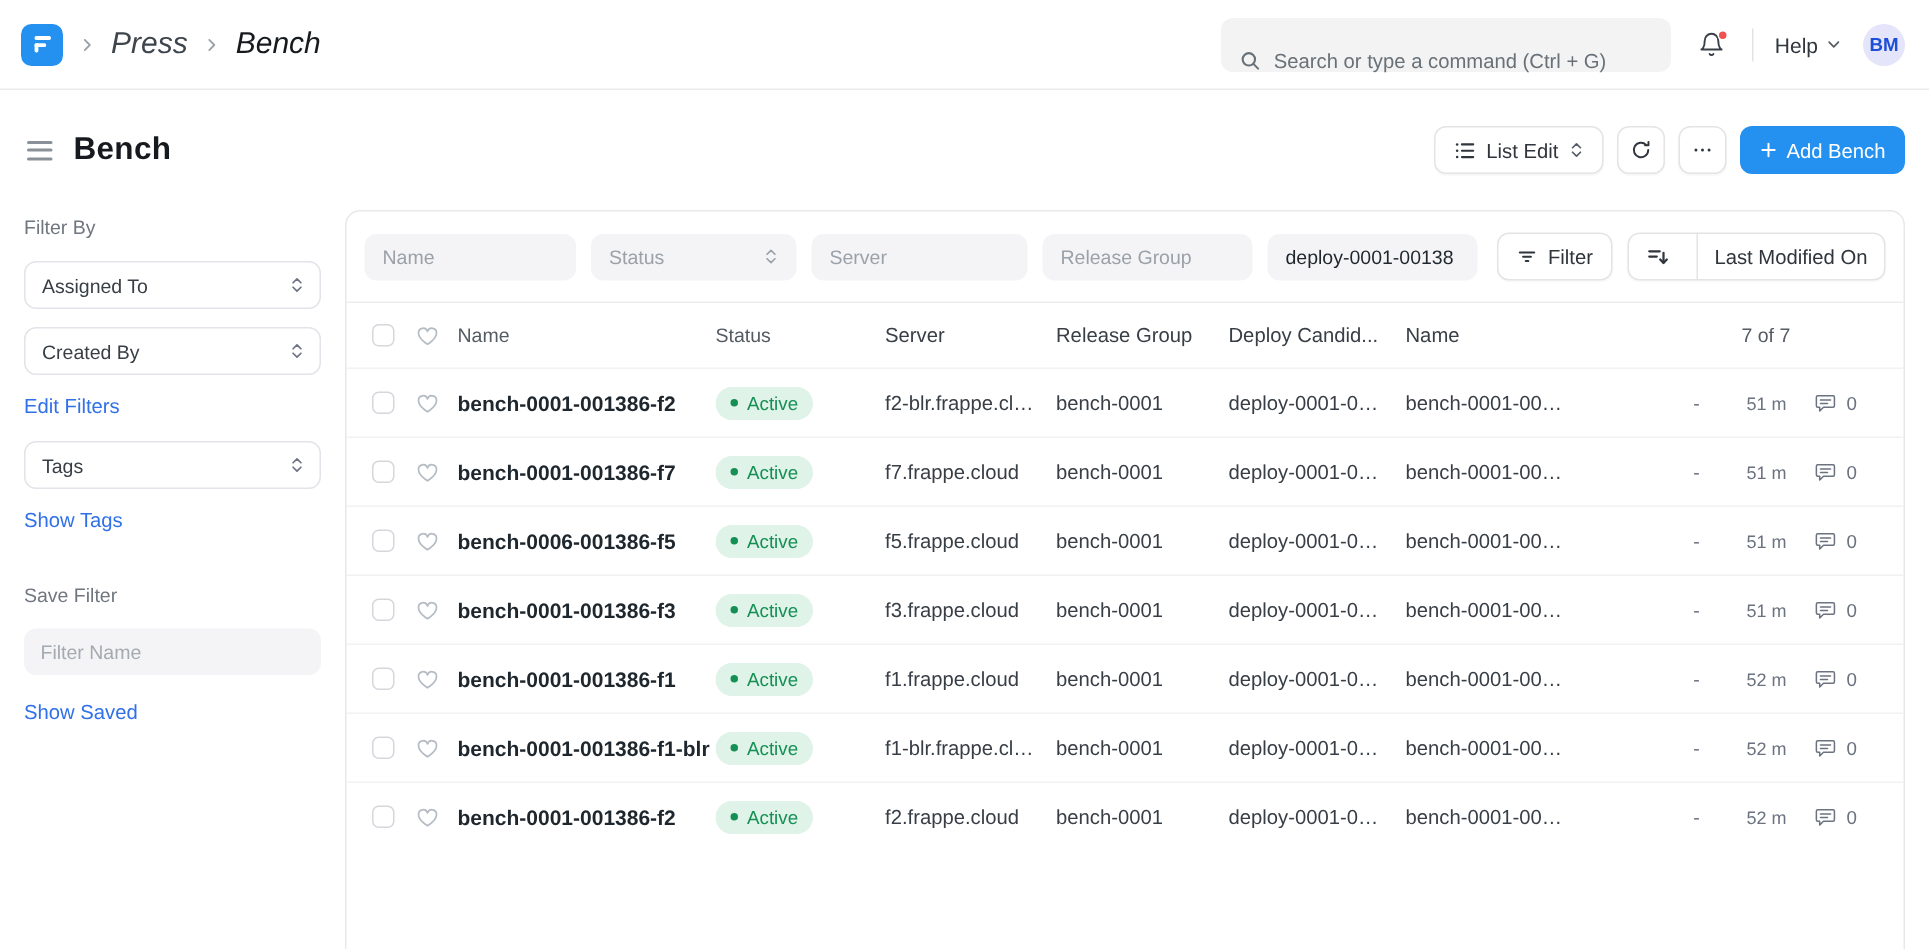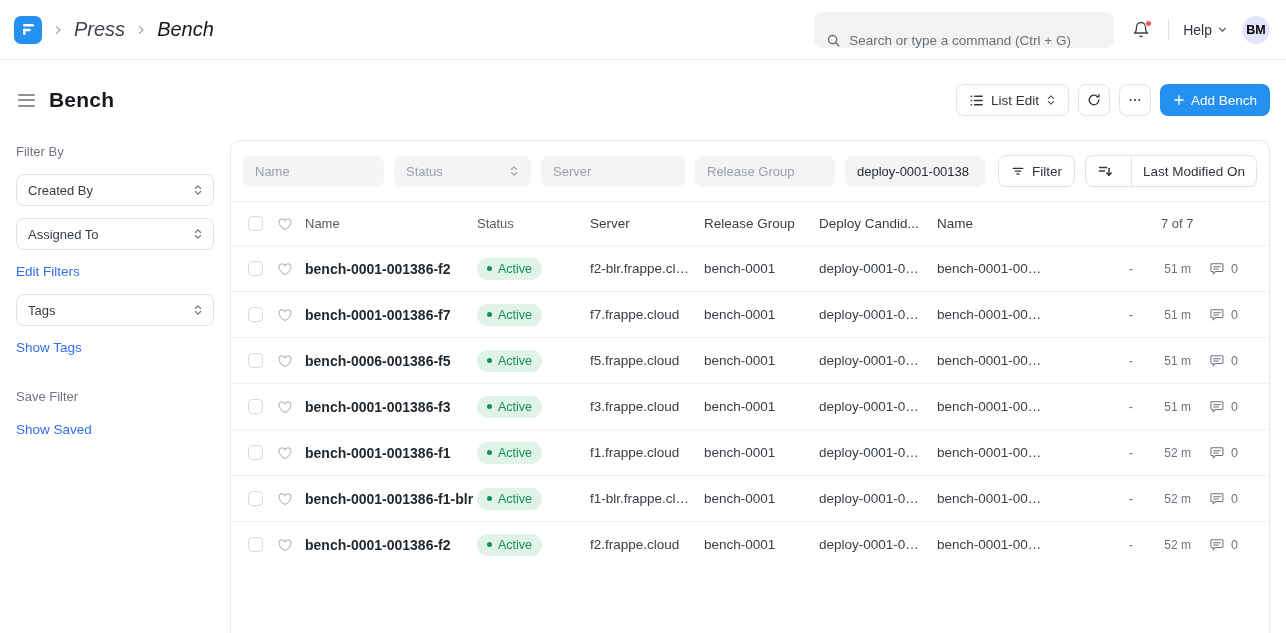--- a/index.html
+++ b/index.html
@@ -16,21 +16,21 @@
   .crumb { font-size:20px; color:#3f454d; cursor:pointer;font-style:italic; }
   .crumb.current { color:#16191d; }
   .topbar-right { display:flex; align-items:center; gap:14px; }
   .searchbox { width:300px; height:36px; background:#f3f3f4; border-radius:8px; display:flex;
                align-items:flex-end; gap:8px; padding:0 12px; color:#687178; font-size:13.5px; cursor:text; }
   .bell-wrap { position:relative; display:flex; padding:4px; cursor:pointer; }
   .bell-dot { position:absolute; top:3px; right:2px; width:7px; height:7px; border-radius:50%;
               background:#ef5350; border:1.5px solid #fff; }
   .v-divider { width:1px; height:22px; background:#e3e3e6; }
   .help { display:flex; align-items:center; gap:5px; font-size:14px; color:#30363d; cursor:pointer; }
-  .avatar { width:28px; height:28px; border-radius:50%; background:#e4e4fb; color:#000000;
+  .avatar { width:28px; height:28px; border-radius:50%; background:#e4e4fb; color:#1d4ed8;
             font-size:12.5px; font-weight:600; display:flex; align-items:center; justify-content:center; cursor:pointer; }
 
   
   .page-header { height:80px; display:flex; align-items:center; justify-content:space-between;
                  padding:0 16px; }
   .ph-left { display:flex; align-items:center; gap:12px; }
   .hamburger { display:flex; flex-direction:column; gap:3.5px; cursor:pointer; padding:4px 2px; }
   .hamburger span { width:17px; height:2px; background:#8b9198; border-radius:2px; }
   .page-title { font-size:21px; font-weight:700; color:#16191d; letter-spacing:.2px; }
   .ph-right { display:flex; align-items:center; gap:9px; }
@@ -196,48 +196,49 @@
     </button>
   </div>
 </div>
 
 <div class="page-body">
 
   <aside class="sidebar">
     <div class="side-label">Filter By</div>
 
     <div class="side-select">
-      <span>Created By</span>
+      <span>Assigned To</span>
       <svg width="10" height="12" viewBox="0 0 12 16" fill="none" stroke="#6b7280" stroke-width="1.5" stroke-linecap="round" stroke-linejoin="round">
           <path d="M2.5 6 L6 2.5 L9.5 6"></path>
           <path d="M2.5 10 L6 13.5 L9.5 10"></path>
         </svg>
     </div>
 
     <div class="side-select">
-      <span>Assigned To</span>
+      <span>Created By</span>
       <svg width="10" height="12" viewBox="0 0 12 16" fill="none" stroke="#6b7280" stroke-width="1.5" stroke-linecap="round" stroke-linejoin="round">
           <path d="M2.5 6 L6 2.5 L9.5 6"></path>
           <path d="M2.5 10 L6 13.5 L9.5 10"></path>
         </svg>
     </div>
 
     <span class="side-link">Edit Filters</span>
 
     <div class="side-select mt14">
       <span>Tags</span>
       <svg width="10" height="12" viewBox="0 0 12 16" fill="none" stroke="#6b7280" stroke-width="1.5" stroke-linecap="round" stroke-linejoin="round">
           <path d="M2.5 6 L6 2.5 L9.5 6"></path>
           <path d="M2.5 10 L6 13.5 L9.5 10"></path>
         </svg>
     </div>
 
     <span class="side-link">Show Tags</span>
 
     <div class="side-label mt32">Save Filter</div>
+    <input class="side-input" placeholder="Filter Name" style="">
     <div class="mt16">
       <span class="side-link">Show Saved</span>
     </div>
   </aside>
 
   <main class="content">
     <div class="panel">
 
       <div class="filter-bar">
         <div class="chips">

